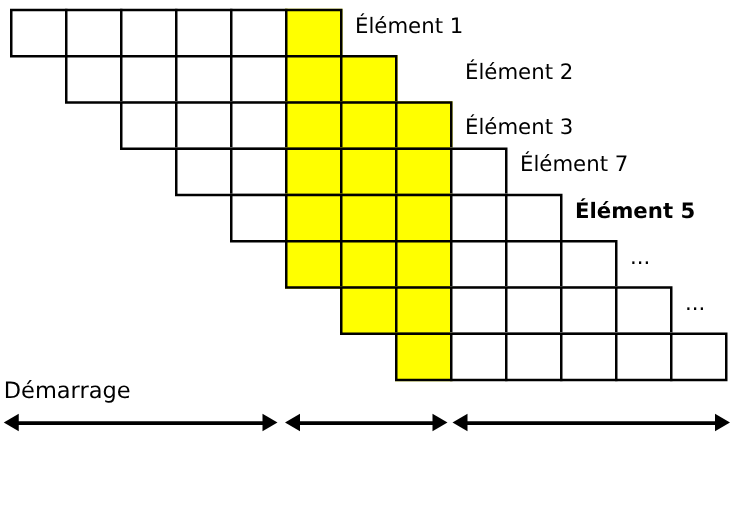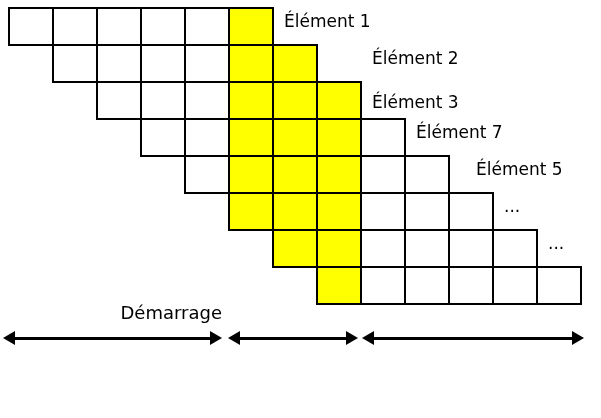--- a/index.html
+++ b/index.html
@@ -52,21 +52,21 @@
     border-left: 12px solid #000000;
   }
   #arrow-demarrage   { left: 3px;   width: 219px; }
   #arrow-utilisation { left: 228px; width: 130px; }
   #arrow-fin         { left: 362px; width: 222px; }
 
   .phase-label {
     position: absolute;
     font-size: 18px;
     line-height: 25px;
-    text-align: right;
+    text-align: left;
     color: #000000;
   }
   #label-demarrage   { left: 3px;   width: 219px; top: 300px; }
   #label-utilisation { left: 228px; width: 130px; top: 355px; }
   #label-fin         { left: 362px; width: 222px; top: 356px; }
 </style>
 </head>
 <body>
 
 <div id="canvas">
@@ -109,21 +109,21 @@
       </div>
       <span class="row-label" style="left: 416px; top: 121px;">Élément 7</span>
       <div class="pipe-row" style="left: 184px; top: 155px;">
         <div class="cell"></div>
         <div class="cell" style="background: rgb(255, 255, 0);"></div>
         <div class="cell" style="background: rgb(255, 255, 0);"></div>
         <div class="cell" style="background: rgb(255, 255, 0);"></div>
         <div class="cell"></div>
         <div class="cell"></div>
       </div>
-      <span class="row-label" style="left: 476px; top: 158px;">Élément 5</span>
+      <span class="row-label" style="left: 460px; top: 158px; font-weight: bold;">Élément 5</span>
       <div class="pipe-row" style="left: 228px; top: 192px;">
         <div class="cell" style="background: rgb(255, 255, 0);"></div>
         <div class="cell" style="background: rgb(255, 255, 0);"></div>
         <div class="cell" style="background: rgb(255, 255, 0);"></div>
         <div class="cell"></div>
         <div class="cell"></div>
         <div class="cell"></div>
       </div>
       <span class="row-label" style="left: 504px; top: 195px;">...</span>
       <div class="pipe-row" style="left: 272px; top: 229px;">

